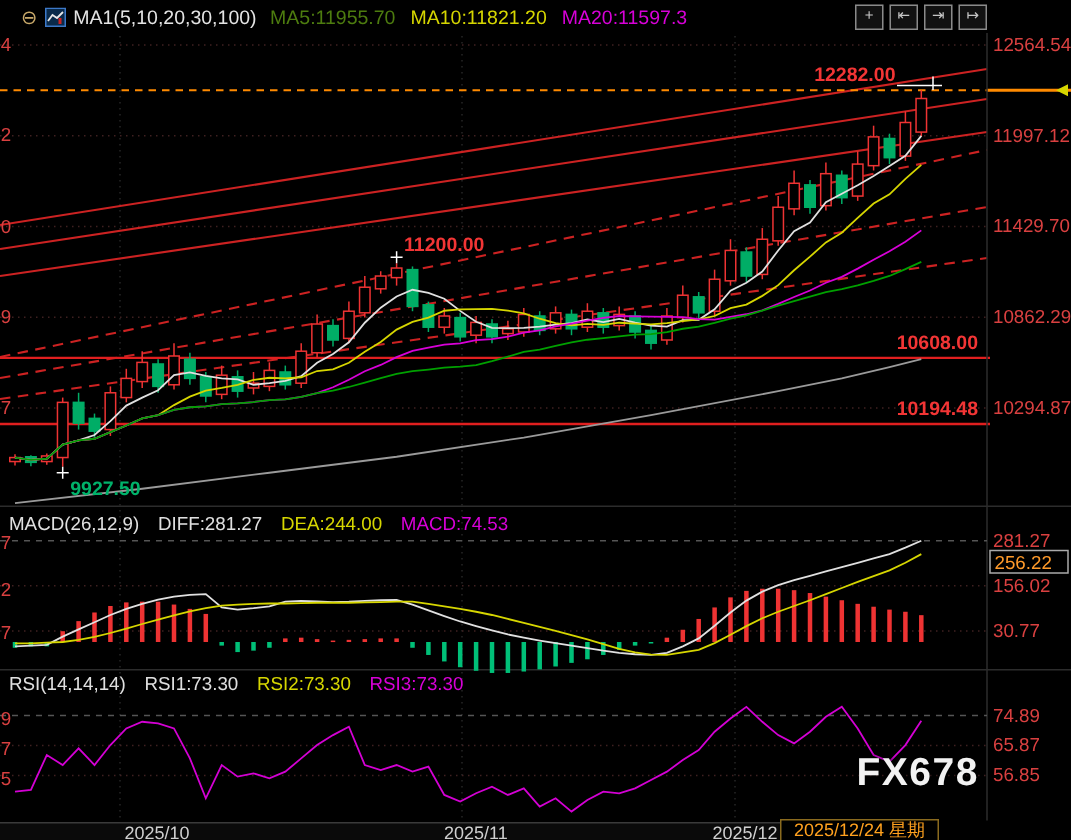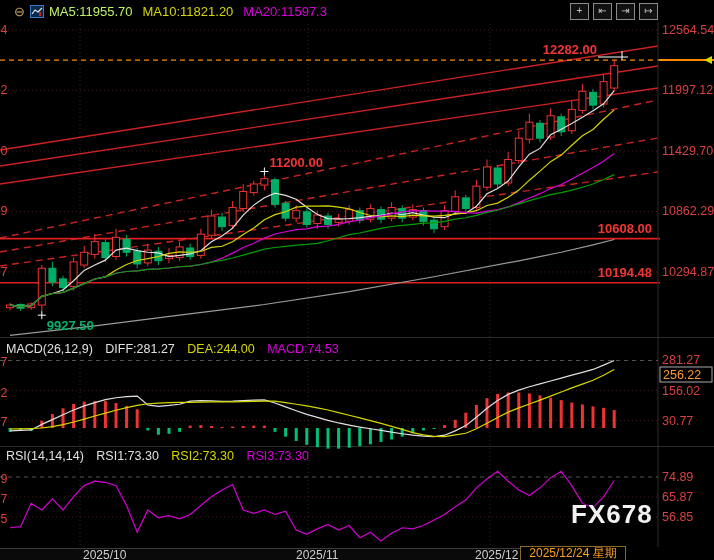--- a/index.html
+++ b/index.html
@@ -3,21 +3,21 @@
 <meta charset="utf-8">
 <style>
   html,body{margin:0;padding:0;background:#000;}
   body{width:714px;height:560px;overflow:hidden;font-family:"Liberation Sans",sans-serif;}
   #app{position:relative;width:714px;height:560px;background:#000;}
   .hdr{position:absolute;top:0;left:0;width:714px;height:22px;display:flex;align-items:center;padding-left:8px;font-size:13px;color:#ddd;white-space:nowrap;z-index:5;}
   .hdr .title{font-weight:bold;color:#ececec;}
   .hdr .minus{color:#c9a96a;margin:0 5px 0 6px;font-size:13px;}
   .hdr .chicon{width:14px;height:13px;margin-right:5px;display:inline-block;}
   .hdr .ma1{color:#e4e4e4;margin-right:9px;}
-  .hdr .ma5{color:#bef264;margin-right:10px;text-align:right;}
+  .hdr .ma5{color:#4d7c0f;margin-right:10px;text-align:right;}
   .hdr .ma10{color:#d6d600;margin-right:10px;text-align:right;}
   .hdr .ma20{color:#d800d8;}
   .tools{position:absolute;right:56px;top:3px;display:flex;gap:4px;z-index:6;}
   .tool{width:17px;height:15px;border:1px solid #8a8a8a;color:#c5c5c5;font-size:10px;line-height:13px;text-align:center;background:#111;cursor:pointer;}
   #chart{position:absolute;left:0;top:0;z-index:1;}
   .phead{position:absolute;left:6px;font-size:12.5px;white-space:nowrap;z-index:4;text-align:right;}
   .phead .w{color:#e0e0e0;margin-right:9px;}
   .phead .y{color:#d6d600;margin-right:9px;}
   .phead .m{color:#d800d8;}
   .wm{position:absolute;left:571px;top:499px;font-size:26px;font-weight:bold;color:#f2f2f2;letter-spacing:1px;text-shadow:0 0 4px #000;z-index:3;}
@@ -33,20 +33,21 @@
 
   <div class="hdr">
     <span class="minus">⊖</span>
     <span class="chicon">
       <svg width="14" height="13" viewBox="0 0 14 13">
           <rect x="0.5" y="0.5" width="13" height="12" fill="#0a2a4a" stroke="#3c78c8"></rect>
           <polyline points="2,9 5,5 8,7 12,3" fill="none" stroke="#e8e8e8" stroke-width="1.2"></polyline>
           <rect x="9" y="7" width="2" height="4" fill="#cc2222"></rect>
         </svg>
     </span>
+    <span class="ma1">MA1(5,10,20,30,100)</span>
     <span class="ma5">MA5:11955.70</span>
     <span class="ma10">MA10:11821.20</span>
     <span class="ma20">MA20:11597.3</span>
   </div>
 
   <div class="tools">
     <span class="tool">+</span>
     <span class="tool">⇤</span>
     <span class="tool">⇥</span>
     <span class="tool">↦</span>

